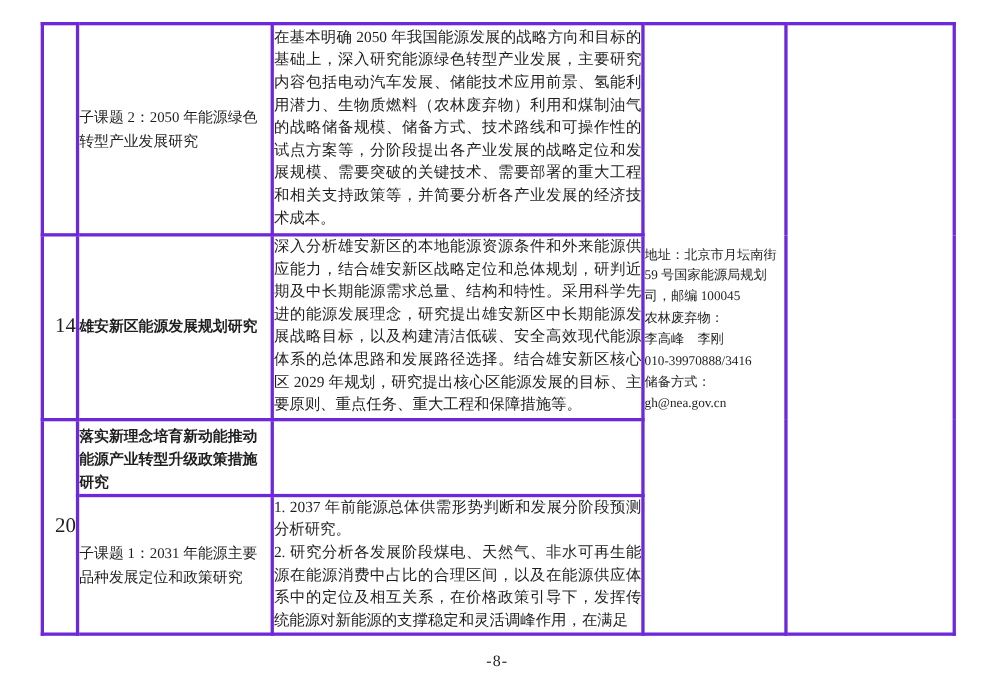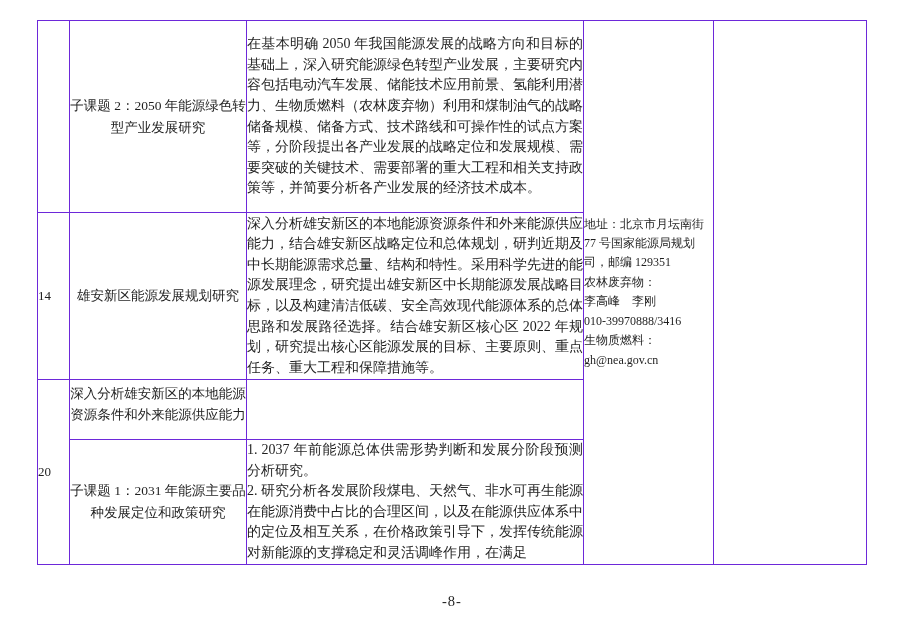--- a/index.html
+++ b/index.html
@@ -19,37 +19,37 @@
     position: absolute;
     left: 37px;
     top: 20px;
     width: 829px;
     height: 543px;
     border-collapse: collapse;
     table-layout: fixed;
     border: 1.5px solid #3f3f3f;
   }
   table.doc-table td {
-    border: 1px solid #6d28d9;
+    border: 3px solid #6d28d9;
     padding: 0;
     vertical-align: middle;
     overflow: hidden;
   }
   td.num-cell {
-    text-align: left;
-    font-size: 13px;
+    text-align: right;
+    font-size: 19px;
   }
   td.title-cell {
     padding: 4px 8px;
     font-size: 13.5px;
     line-height: 22px;
-    text-align: center;
+    text-align: left;
   }
   td.title-cell.bold {
-    font-weight: normal;
+    font-weight: bold;
   }
   td.title-cell.top {
     vertical-align: top;
     line-height: 21px;
     padding-top: 3px;
   }
   td.content-cell {
     vertical-align: top;
     padding: 5px 7px;
     font-size: 14px;
@@ -96,40 +96,40 @@
   </colgroup>
   <tbody>
       <tr style="height:192px">
     <td class="num-cell"></td>
     <td class="title-cell">子课题 2：2050 年能源绿色转型产业发展研究</td>
     <td class="content-cell">
           <p>在基本明确 2050 年我国能源发展的战略方向和目标的基础上，深入研究能源绿色转型产业发展，主要研究内容包括电动汽车发展、储能技术应用前景、氢能利用潜力、生物质燃料（农林废弃物）利用和煤制油气的战略储备规模、储备方式、技术路线和可操作性的试点方案等，分阶段提出各产业发展的战略定位和发展规模、需要突破的关键技术、需要部署的重大工程和相关支持政策等，并简要分析各产业发展的经济技术成本。</p>
         </td>
     <td class="contact-cell" rowspan="4">
           <div>地址：北京市月坛南街</div>
-          <div>77 号国家能源局规划</div>
-          <div>司，邮编 129351</div>
+          <div>59 号国家能源局规划</div>
+          <div>司，邮编 100045</div>
           <div>农林废弃物：</div>
           <div>李高峰　李刚</div>
           <div>010-39970888/3416</div>
-          <div>生物质燃料：</div>
+          <div>储备方式：</div>
           <div>gh@nea.gov.cn</div>
         </td>
     <td class="blank-cell" rowspan="4"></td>
   </tr>
   <tr style="height:167px">
     <td class="num-cell">14</td>
     <td class="title-cell bold">雄安新区能源发展规划研究</td>
     <td class="content-cell">
-          <p>深入分析雄安新区的本地能源资源条件和外来能源供应能力，结合雄安新区战略定位和总体规划，研判近期及中长期能源需求总量、结构和特性。采用科学先进的能源发展理念，研究提出雄安新区中长期能源发展战略目标，以及构建清洁低碳、安全高效现代能源体系的总体思路和发展路径选择。结合雄安新区核心区 2022 年规划，研究提出核心区能源发展的目标、主要原则、重点任务、重大工程和保障措施等。</p>
+          <p>深入分析雄安新区的本地能源资源条件和外来能源供应能力，结合雄安新区战略定位和总体规划，研判近期及中长期能源需求总量、结构和特性。采用科学先进的能源发展理念，研究提出雄安新区中长期能源发展战略目标，以及构建清洁低碳、安全高效现代能源体系的总体思路和发展路径选择。结合雄安新区核心区 2029 年规划，研究提出核心区能源发展的目标、主要原则、重点任务、重大工程和保障措施等。</p>
         </td>
   </tr>
   <tr style="height:60px">
     <td class="num-cell" rowspan="2">20</td>
-    <td class="title-cell bold top">深入分析雄安新区的本地能源资源条件和外来能源供应能力</td>
+    <td class="title-cell bold top">落实新理念培育新动能推动能源产业转型升级政策措施研究</td>
     <td class="content-cell"></td>
   </tr>
   <tr style="height:124px">
     <td class="title-cell">子课题 1：2031 年能源主要品种发展定位和政策研究</td>
     <td class="content-cell">
       <p>1. 2037 年前能源总体供需形势判断和发展分阶段预测分析研究。</p>
       <p>2. 研究分析各发展阶段煤电、天然气、非水可再生能源在能源消费中占比的合理区间，以及在能源供应体系中的定位及相互关系，在价格政策引导下，发挥传统能源对新能源的支撑稳定和灵活调峰作用，在满足</p>
     </td>
   </tr>
 </tbody>

